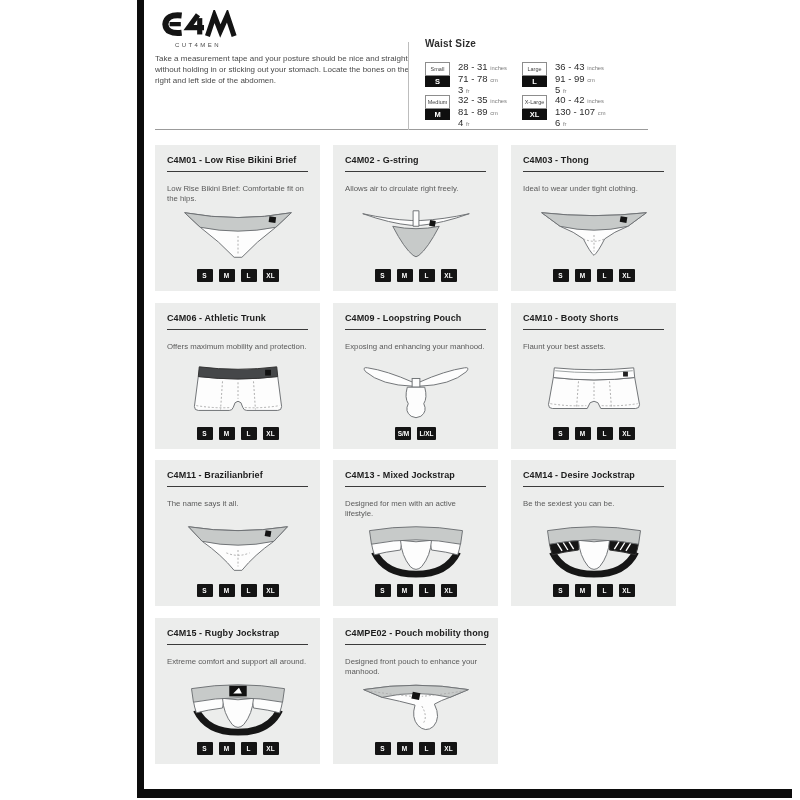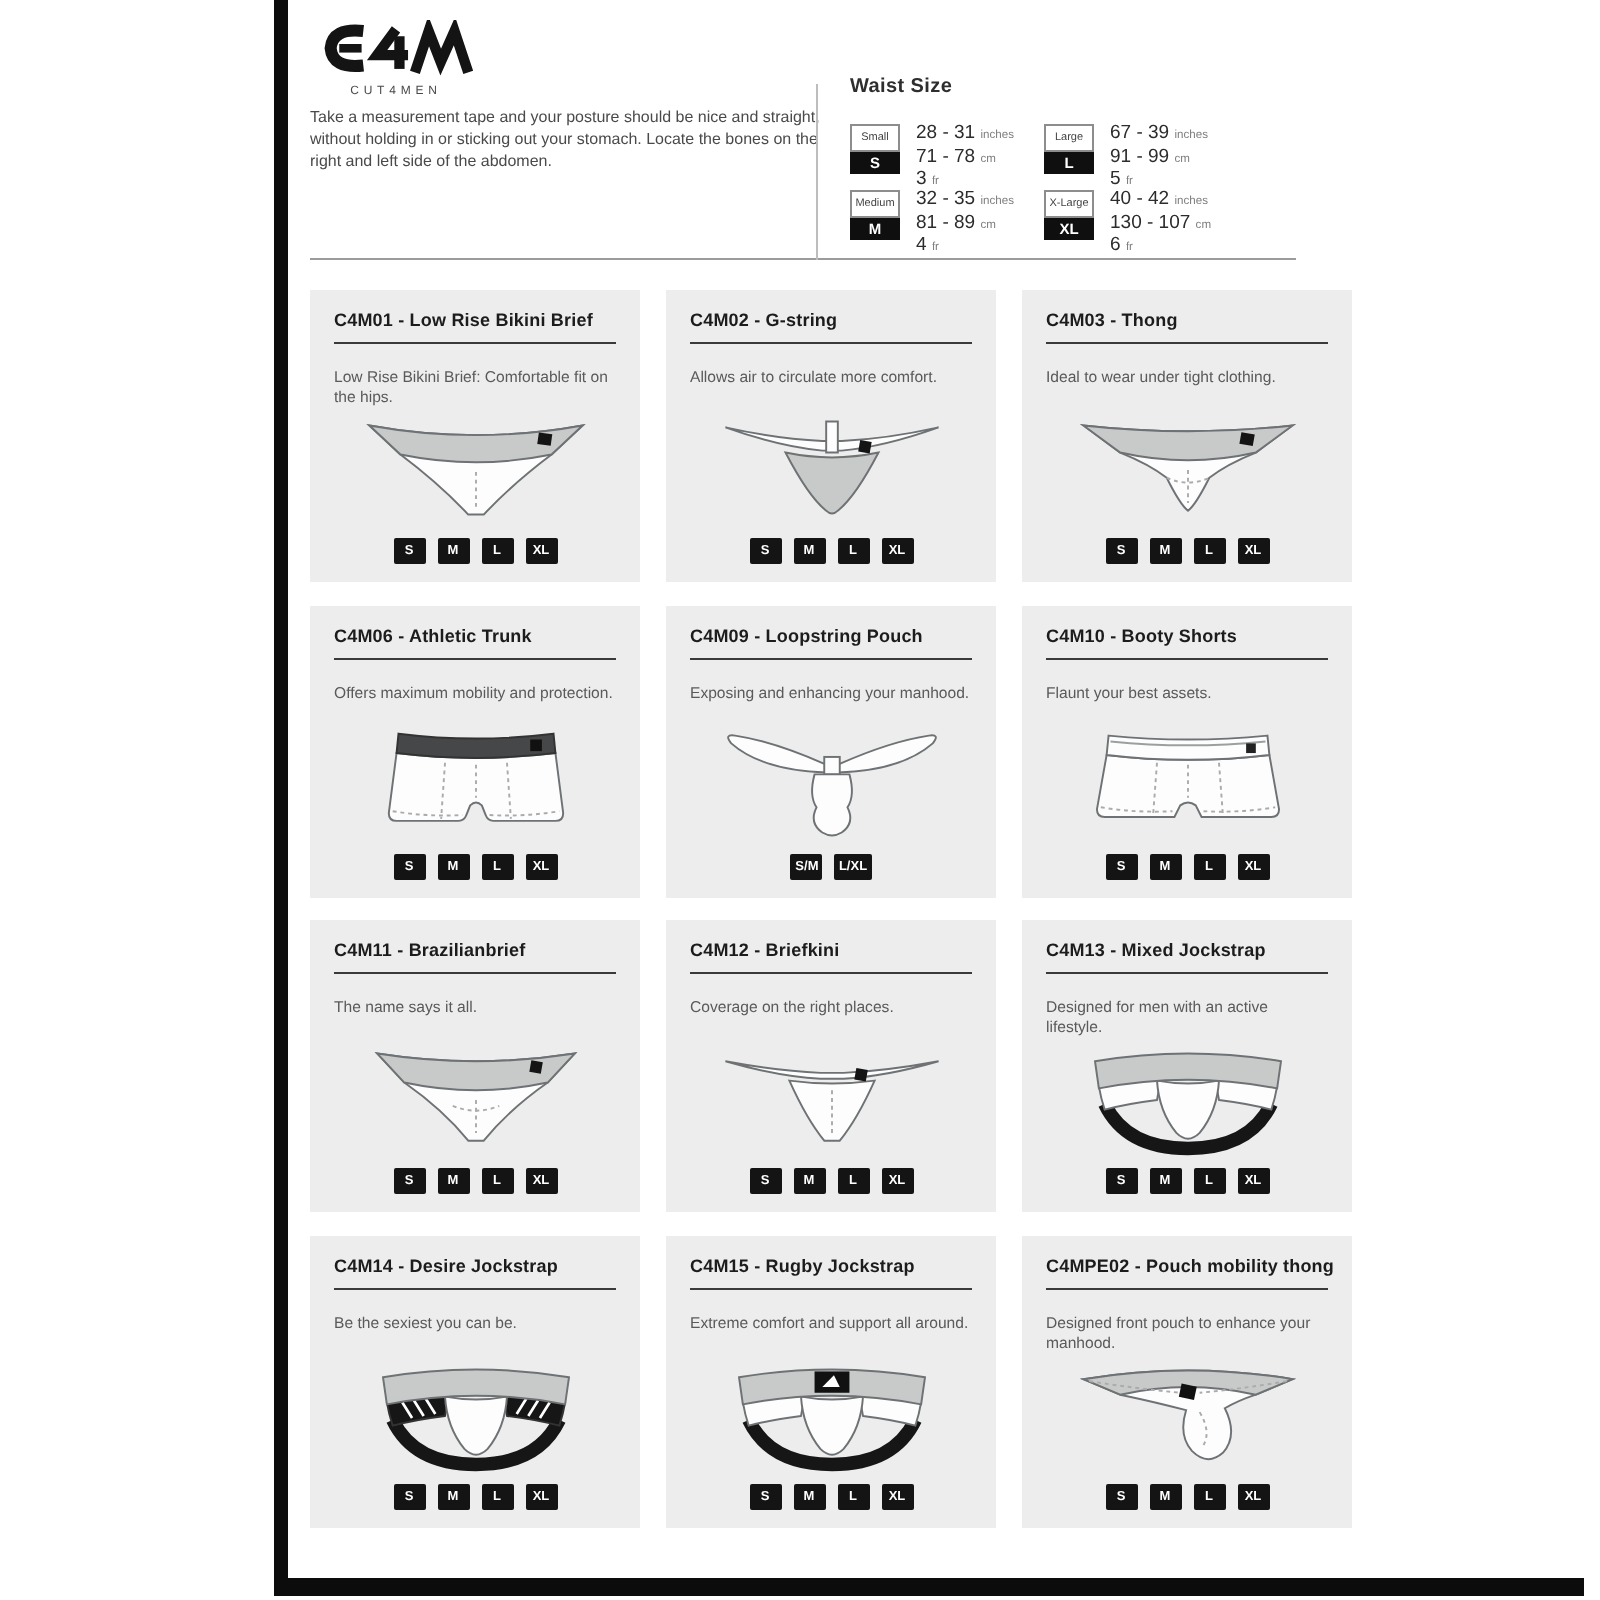--- a/index.html
+++ b/index.html
@@ -90,21 +90,21 @@
       <div><span>4</span> <span class="unit">fr</span></div>
     </div>
   </div>
 
   <div class="size-entry" style="left:114px;top:24px;">
     <div class="badge">
       <div class="badge-label">Large</div>
       <div class="badge-letter">L</div>
     </div>
     <div class="measures">
-      <div><span>67 - 39</span> <span class="unit">inches</span></div>
+      <div><span>36 - 43</span> <span class="unit">inches</span></div>
       <div><span>91 - 99</span> <span class="unit">cm</span></div>
       <div><span>5</span> <span class="unit">fr</span></div>
     </div>
   </div>
 
   <div class="size-entry" style="left:114px;top:57px;">
     <div class="badge">
       <div class="badge-label">X-Large</div>
       <div class="badge-letter">XL</div>
     </div>
@@ -134,21 +134,21 @@
       <span class="sz">S</span>
       <span class="sz">M</span>
       <span class="sz">L</span>
       <span class="sz">XL</span>
     </div>
   </div>
 
   <div class="card">
     <div class="card-title">C4M02 - G-string</div>
     <div class="card-rule"></div>
-    <div class="card-desc">Allows air to circulate more comfort.</div>
+    <div class="card-desc">Allows air to circulate right freely.</div>
     <div class="card-art">
       <svg width="118" height="62" viewBox="0 0 120 64">
         <path d="M5,10 Q33,20 55,22 L65,22 Q87,20 115,10 Q88,16 65,17 L55,17 Q32,16 5,10 Z" fill="#fdfdfd" stroke="#6e7275"></path>
         <path d="M57,7 L63,7 L63,23 L57,23 Z" fill="#fdfdfd" stroke="#6e7275"></path>
         <path d="M36,23 Q60,28 84,23 Q72,46 63,53 Q60,56 57,53 Q48,46 36,23 Z" fill="#c7cac9" stroke="#6e7275"></path>
         <rect x="74" y="17" width="6" height="6" fill="#141414" transform="rotate(10 77 20)"></rect>
       </svg>
     </div>
     <div class="card-sizes">
       <span class="sz">S</span>
@@ -260,39 +260,20 @@
       </svg>
     </div>
     <div class="card-sizes">
       <span class="sz">S</span>
       <span class="sz">M</span>
       <span class="sz">L</span>
       <span class="sz">XL</span>
     </div>
   </div>
 
-  <div class="card">
-    <div class="card-title">C4M12 - Briefkini</div>
-    <div class="card-rule"></div>
-    <div class="card-desc">Coverage on the right places.</div>
-    <div class="card-art">
-      <svg width="118" height="62" viewBox="0 0 120 64">
-        <path d="M5,12 Q33,20 54,21 L66,21 Q87,20 115,12 Q88,17 66,18 L54,18 Q32,17 5,12 Z" fill="#fdfdfd" stroke="#6e7275"></path>
-        <path d="M38,22 Q60,25 82,22 Q73,42 64,53 L56,53 Q47,42 38,22 Z" fill="#fdfdfd" stroke="#6e7275"></path>
-        <path d="M60,27 L60,49" stroke="#ababab" stroke-dasharray="2,2" fill="none"></path>
-        <rect x="72" y="16" width="6" height="6" fill="#141414" transform="rotate(10 75 19)"></rect>
-      </svg>
-    </div>
-    <div class="card-sizes">
-      <span class="sz">S</span>
-      <span class="sz">M</span>
-      <span class="sz">L</span>
-      <span class="sz">XL</span>
-    </div>
-  </div>
 
   <div class="card">
     <div class="card-title">C4M13 - Mixed Jockstrap</div>
     <div class="card-rule"></div>
     <div class="card-desc">Designed for men with an active lifestyle.</div>
     <div class="card-art">
       <svg width="118" height="62" viewBox="0 0 120 64">
         <path d="M17,34 Q28,57 60,57 Q92,57 103,34" stroke="#161616" stroke-width="7" fill="none"></path>
         <path d="M14,25 Q33,20 46,21 L44,32 Q28,34 17,37 Q15,31 14,25 Z" fill="#fdfdfd" stroke="#6e7275"></path>
         <path d="M106,25 Q87,20 74,21 L76,32 Q92,34 103,37 Q105,31 106,25 Z" fill="#fdfdfd" stroke="#6e7275"></path>

